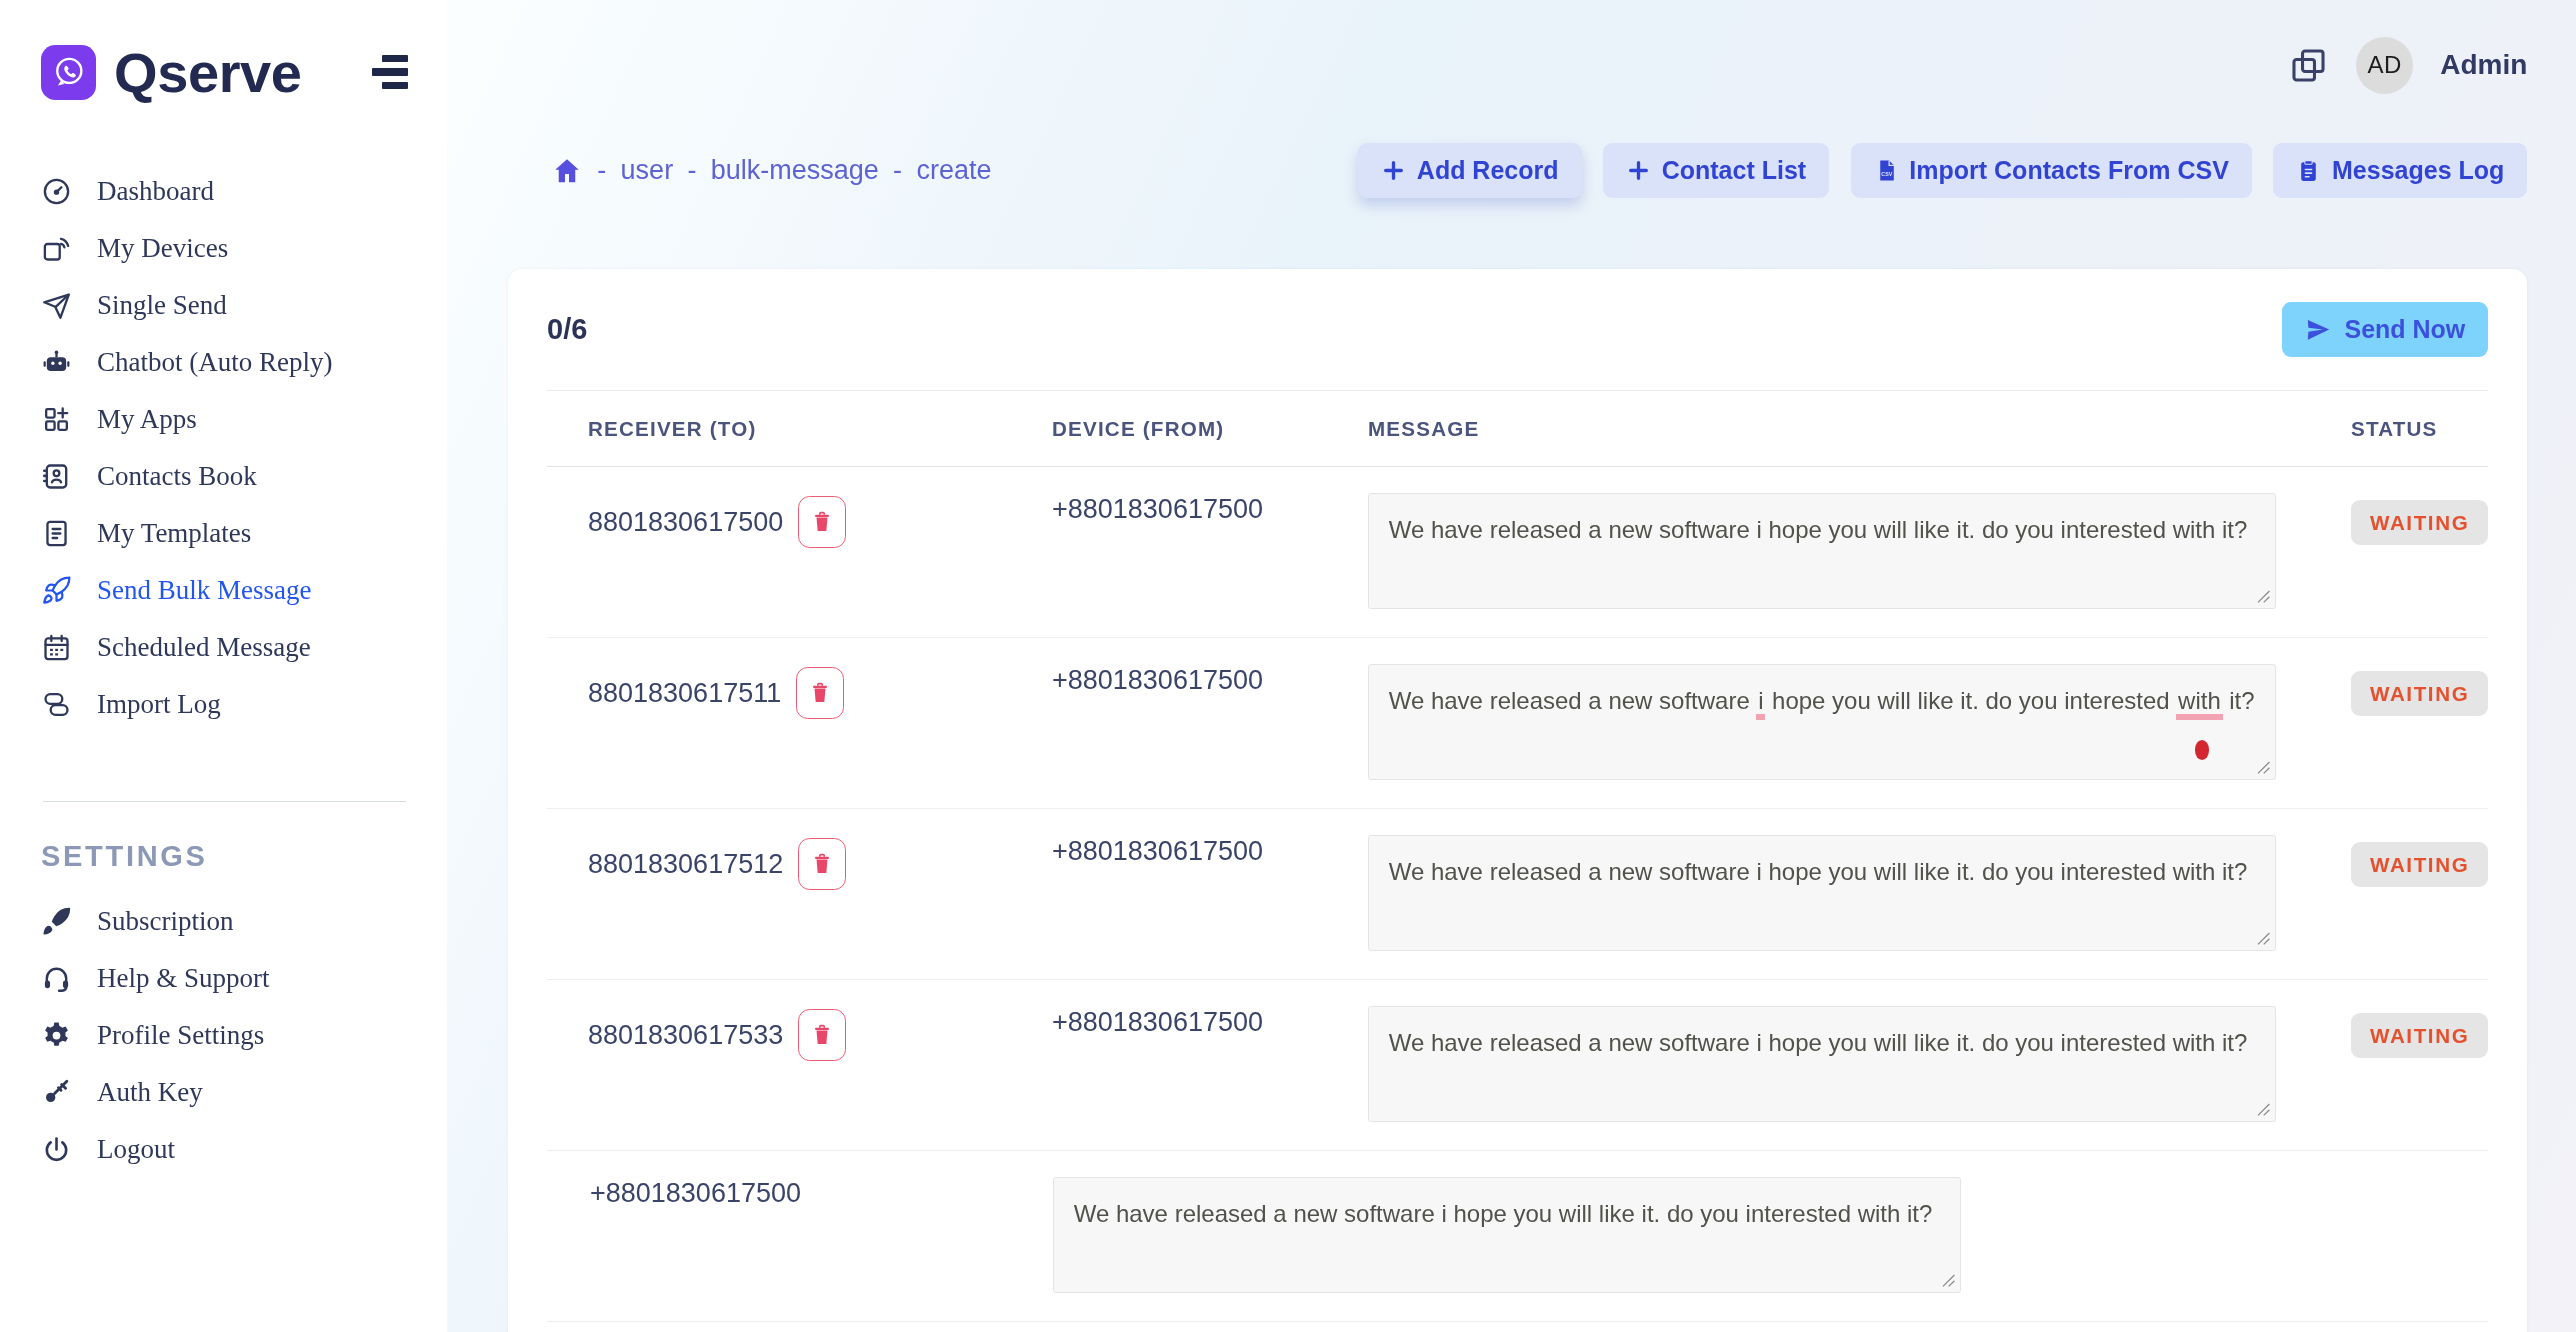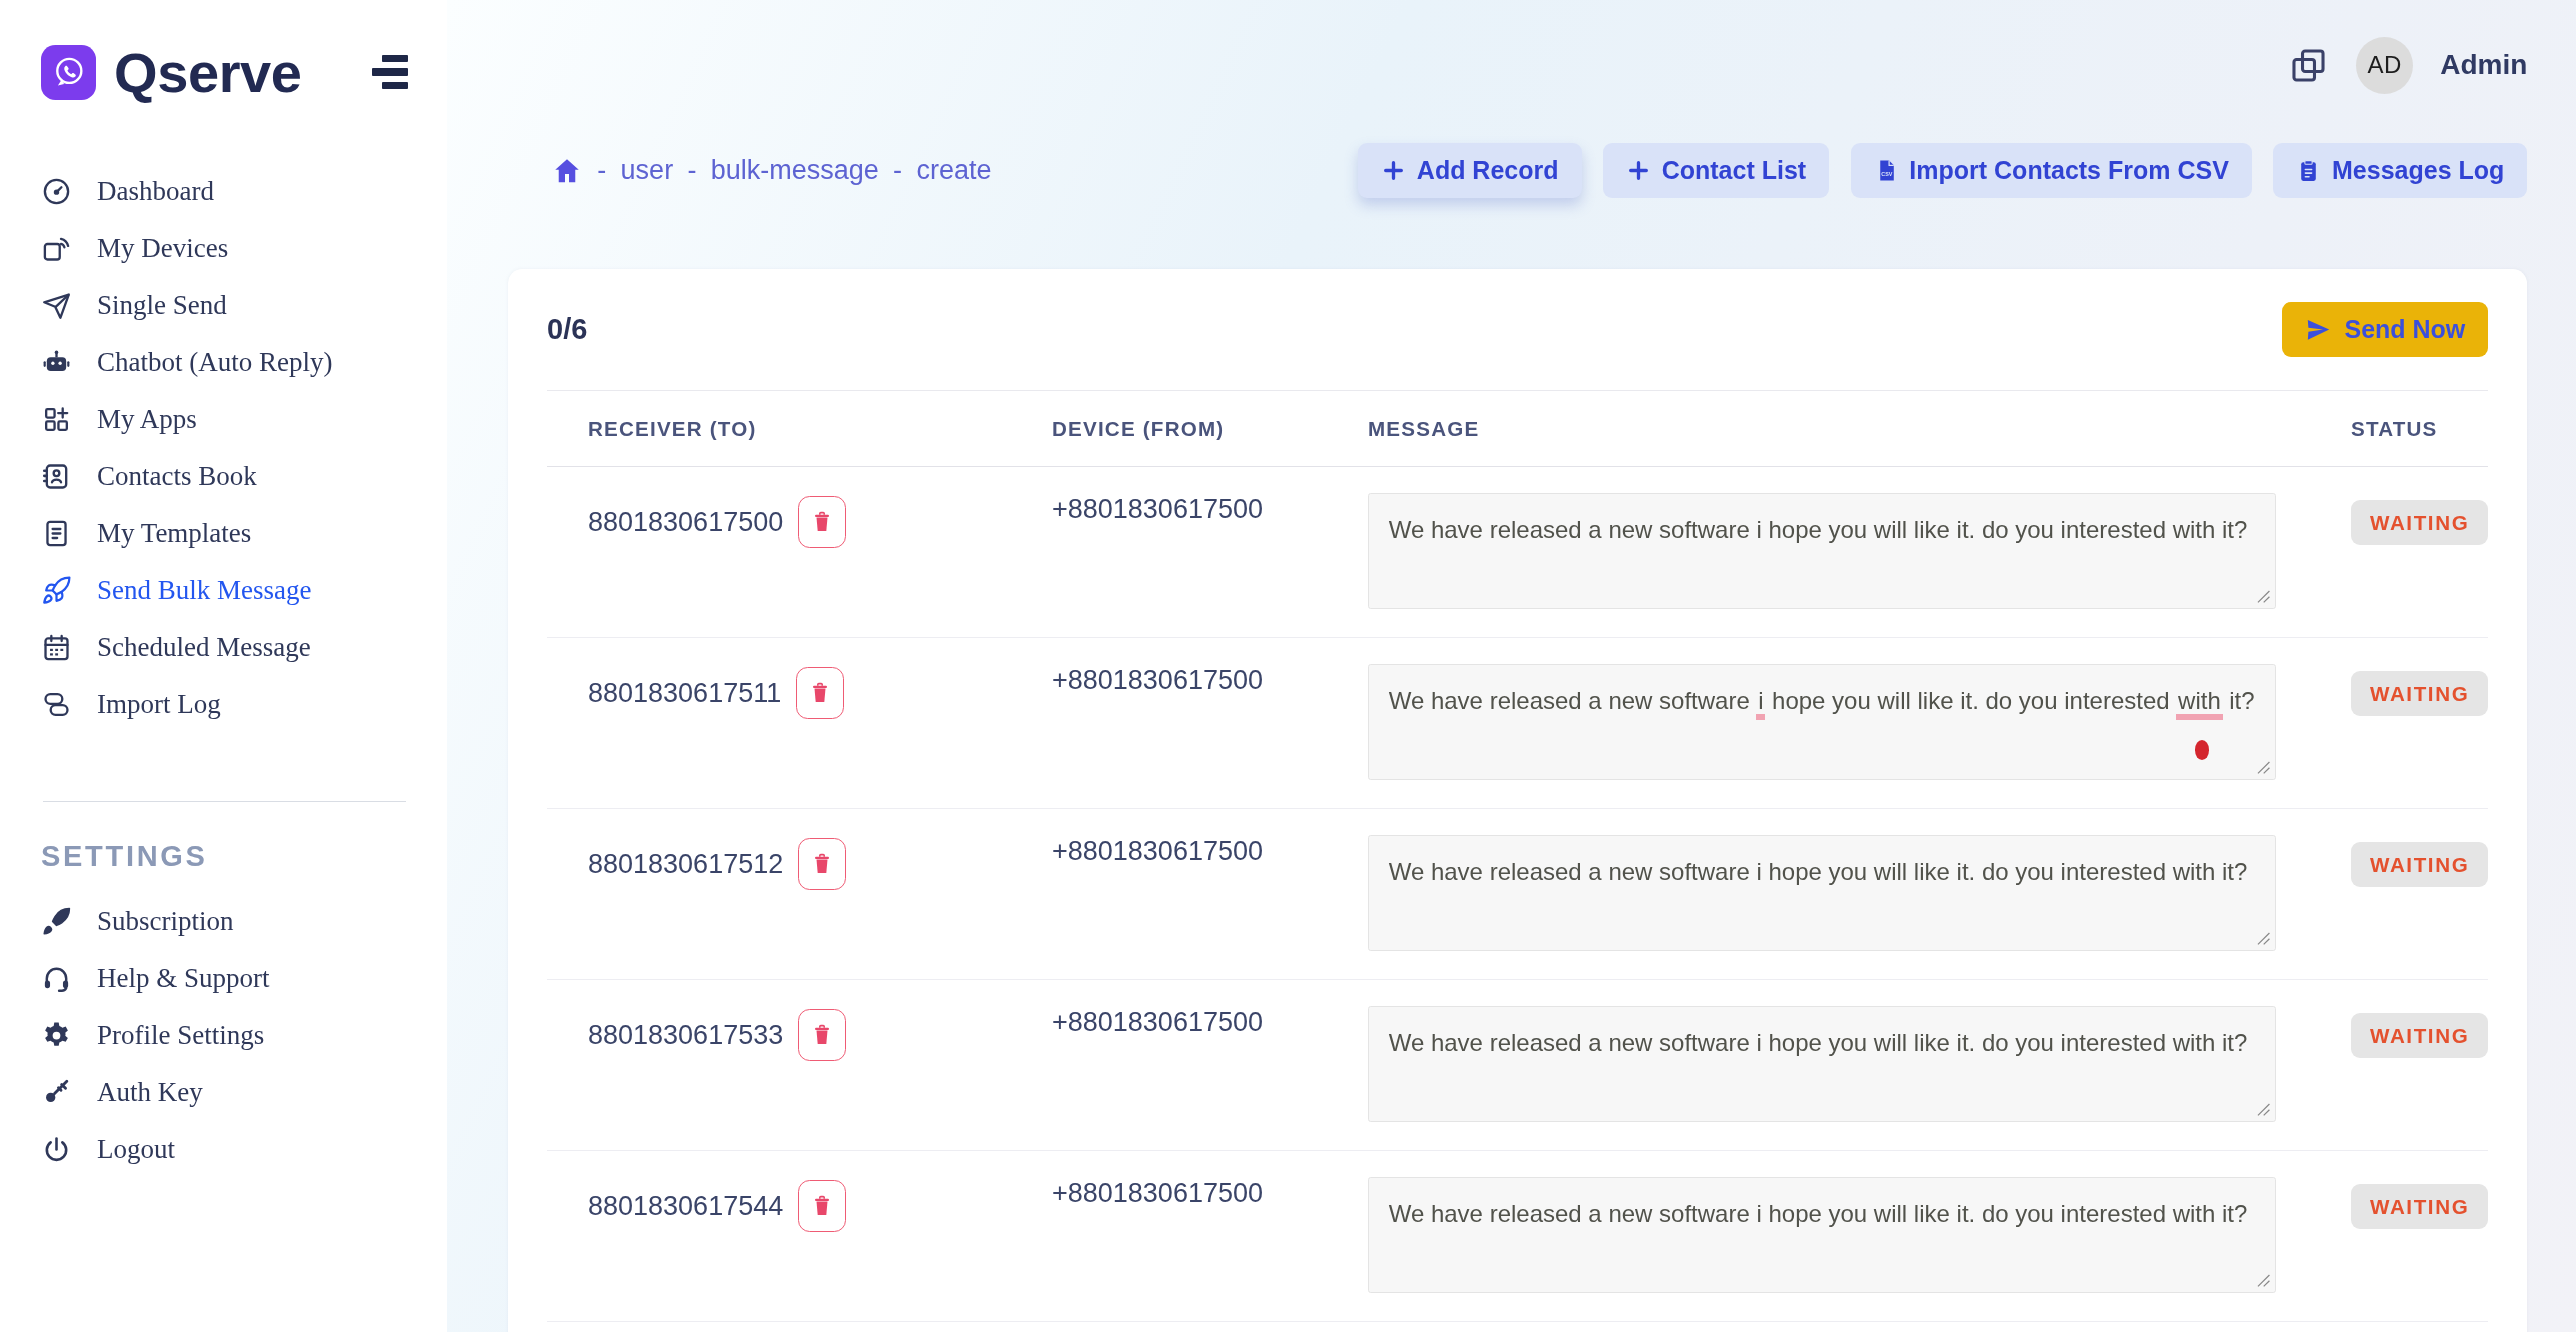--- a/index.html
+++ b/index.html
@@ -43,21 +43,21 @@
 
   .action-bar { display:flex; align-items:center; gap:21.5px; }
   .act-btn { display:flex; align-items:center; gap:10.7px; height:55px; padding:0 23px; border:none; border-radius:9px; background:#d9e2f8; color:#3143d3; font-family:inherit; font-size:25px; font-weight:600; cursor:pointer; }
   .act-btn svg { width:25px; height:25px; }
   .act-btn.elevated { box-shadow:0 7.2px 14.3px rgba(90,110,200,0.28); }
 
   
   .card { margin-top:67px; background:#ffffff; border-radius:14.3px; padding:0 39px; box-shadow:0 0.9px 3.6px rgba(120,130,160,0.10); }
   .card-head { height:121px; display:flex; align-items:center; justify-content:space-between; }
   .counter { font-size:29px; font-weight:700; color:#2b3357; }
-  .send-now { display:flex; align-items:center; gap:12.5px; height:55px; padding:0 23px; border:none; border-radius:9px; background:#eab308; color:#3b50dc; font-family:inherit; font-size:25px; font-weight:600; cursor:pointer; }
+  .send-now { display:flex; align-items:center; gap:12.5px; height:55px; padding:0 23px; border:none; border-radius:9px; background:#7dd3fc; color:#3b50dc; font-family:inherit; font-size:25px; font-weight:600; cursor:pointer; }
   .send-now svg { width:27px; height:27px; }
 
   .t-head, .t-row { display:grid; grid-template-columns:462px 315px 948px 1fr; }
   .t-head { height:77px; align-items:center; border-top:0.9px solid #e9e9ee; border-bottom:0.9px solid #e2e2e8; }
   .th { font-size:20.6px; font-weight:700; letter-spacing:1.2px; color:#4a547c; }
   .c1 { padding-left:41px; } .c2 { padding-left:43px; } .c3 { padding-left:44px; } .c4 { padding-left:79px; }
 
   .t-row { min-height:171px; border-bottom:0.9px solid #ededf2; align-items:start; }
   .receiver-cell { display:flex; align-items:center; gap:14.3px; padding-top:29px; }
   .num { font-size:27px; color:#3a4468; }
@@ -401,30 +401,20 @@
             <span>We have released a new software i hope you will like it. do you interested with it?</span>
             <svg class="resize-handle" viewBox="0 0 14 14" fill="none" stroke="currentColor" stroke-width="1.3">
                 <path d="M13 1L1 13M13 7l-6 6"></path>
               </svg>
           </div>
         </div>
         <div class="status-cell c4"><span class="badge">WAITING</span></div>
       </div>
 
       <div class="t-row">
-        <div class="receiver-cell c1">
-          <span class="num">8801830617544</span>
-          <button class="trash-btn">
-            <svg viewBox="0 0 24 24">
-                <path fill="currentColor" d="M6.5 7.5h11L16.3 21H7.7z"></path>
-                <rect x="5" y="4.8" width="14" height="2.2" rx="1.1" fill="currentColor"></rect>
-                <path d="M9.8 4.8V3.6c0-.6.4-1 1-1h2.4c.6 0 1 .4 1 1v1.2" fill="none" stroke="currentColor" stroke-width="1.6"></path>
-              </svg>
-          </button>
-        </div>
         <div class="device-cell c2"><span class="num">+8801830617500</span></div>
         <div class="msg-cell c3">
           <div class="msg-box">
             <span>We have released a new software i hope you will like it. do you interested with it?</span>
             <svg class="resize-handle" viewBox="0 0 14 14" fill="none" stroke="currentColor" stroke-width="1.3">
                 <path d="M13 1L1 13M13 7l-6 6"></path>
               </svg>
           </div>
         </div>
         <div class="status-cell c4"><span class="badge">WAITING</span></div>

